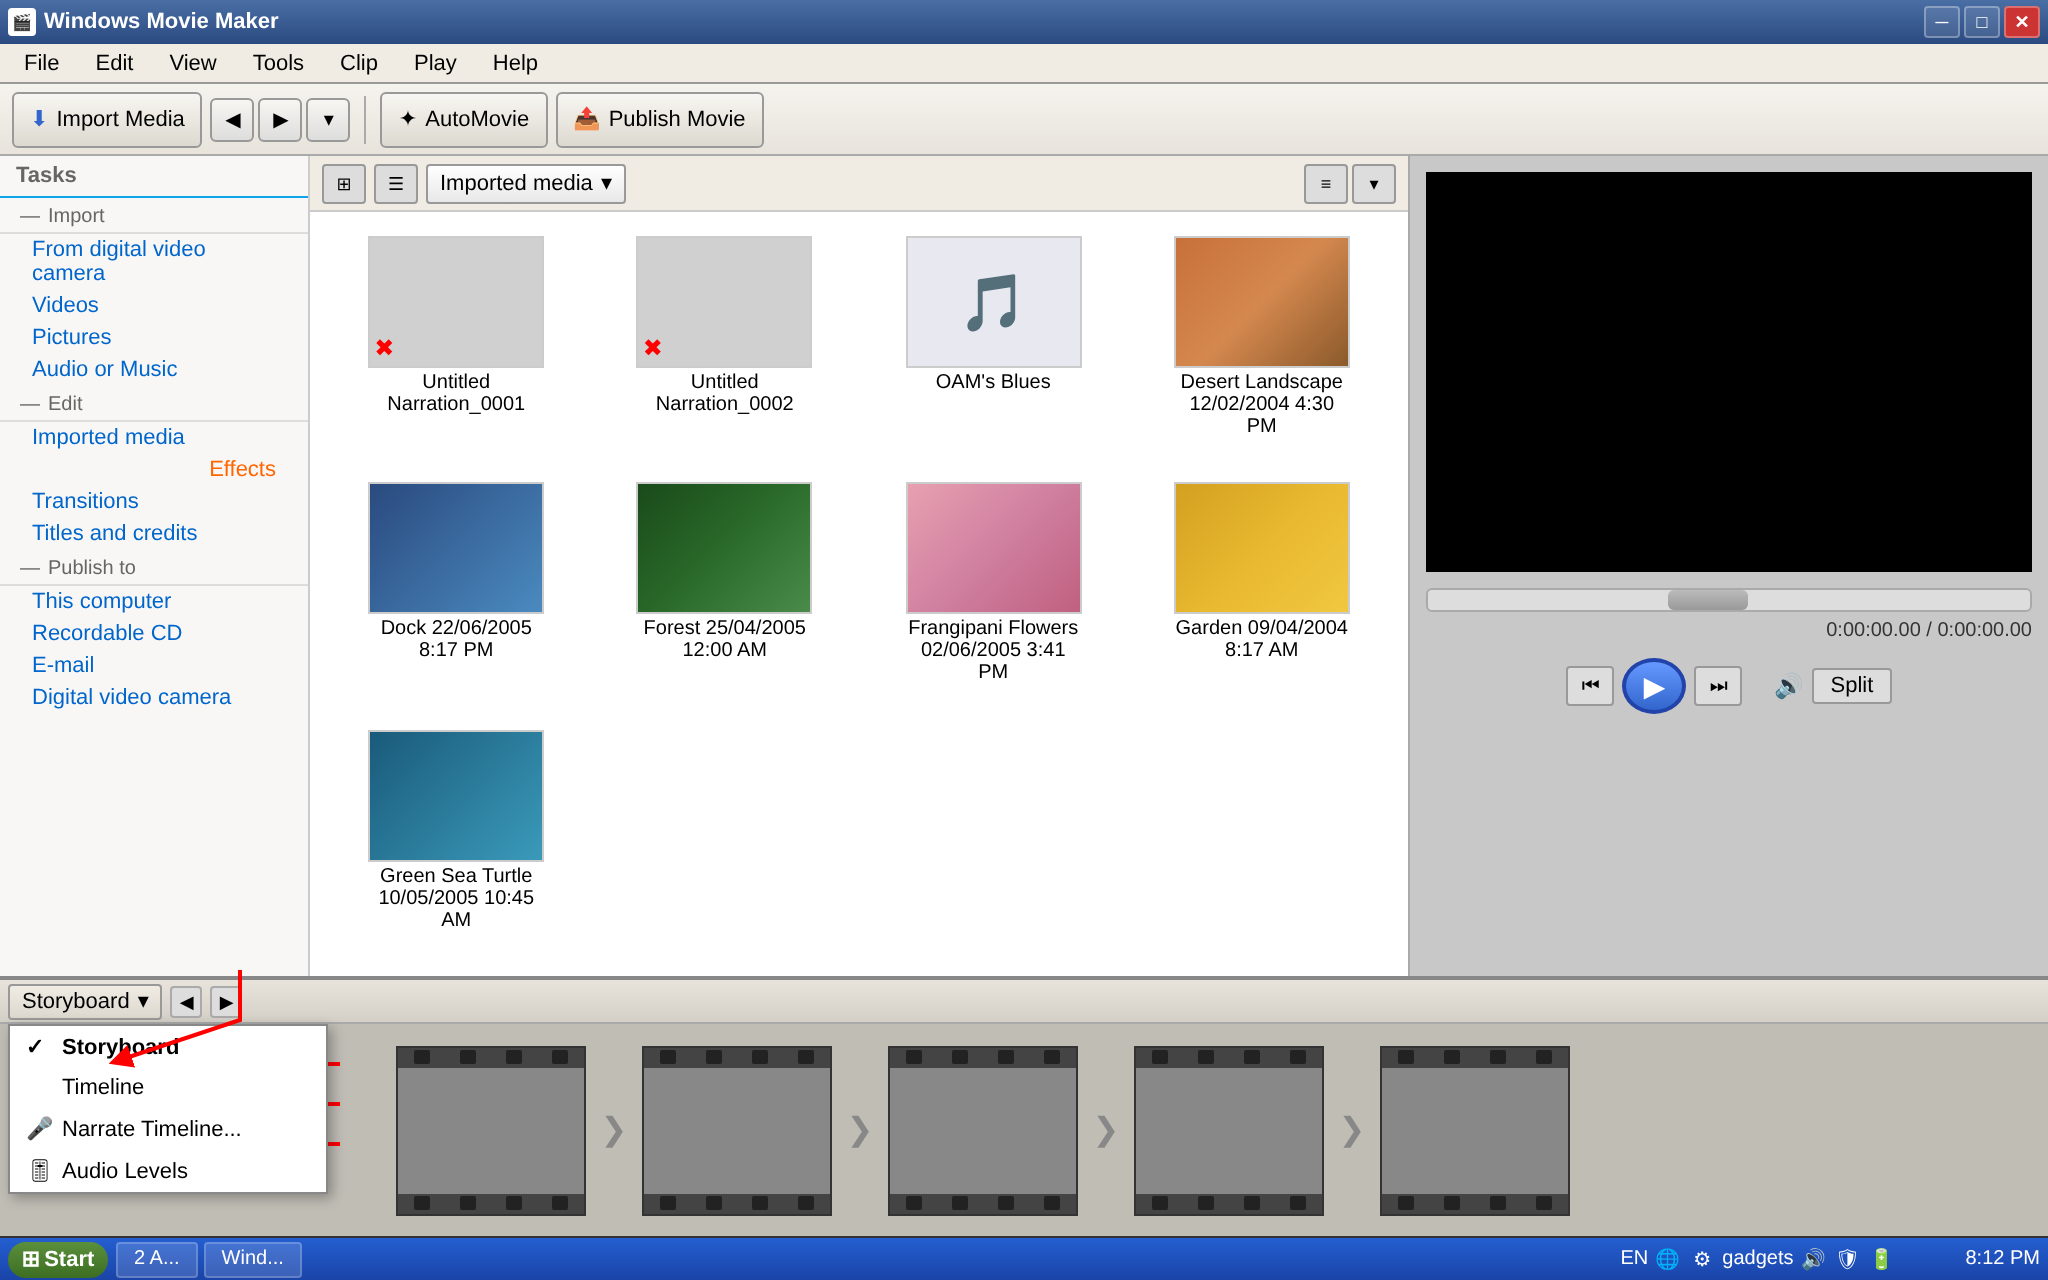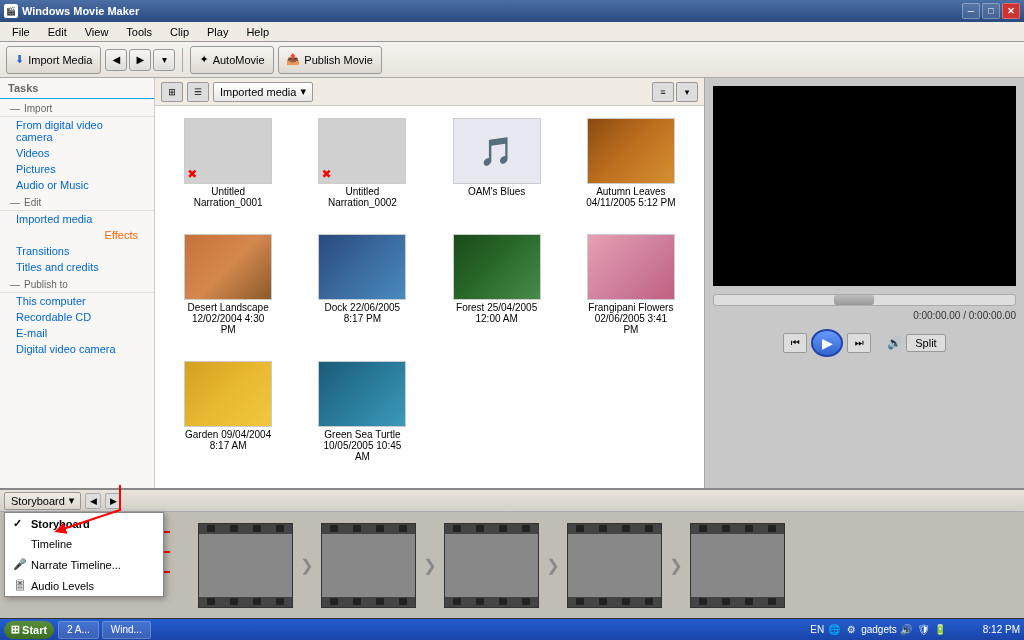--- a/index.html
+++ b/index.html
@@ -370,26 +370,20 @@
             <span class="narration-icon" style="color:red; position:absolute; bottom:2px; left:2px;">✖</span>
           </div>
           <div class="media-label">Untitled Narration_0002</div>
         </div>
         <div class="media-item">
           <div class="media-thumb thumb-wma">
             <span style="font-size:28px;">🎵</span>
           </div>
           <div class="media-label">OAM's Blues</div>
         </div>
-        <div class="media-item">
-          <div class="media-thumb">
-            <div class="media-thumb-inner thumb-autumn"></div>
-          </div>
-          <div class="media-label">Autumn Leaves 04/11/2005 5:12 PM</div>
-        </div>
 
         <div class="media-item">
           <div class="media-thumb">
             <div class="media-thumb-inner thumb-desert"></div>
           </div>
           <div class="media-label">Desert Landscape 12/02/2004 4:30 PM</div>
         </div>
         <div class="media-item">
           <div class="media-thumb">
             <div class="media-thumb-inner thumb-dock"></div>

